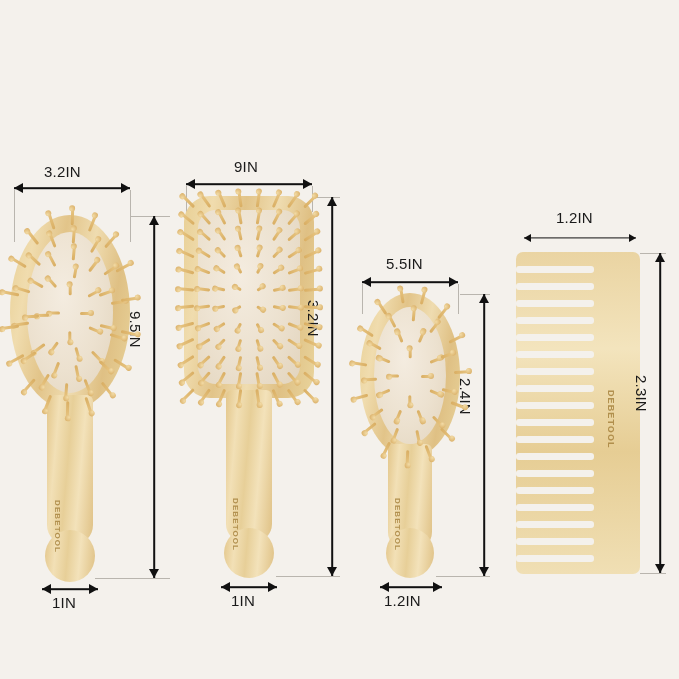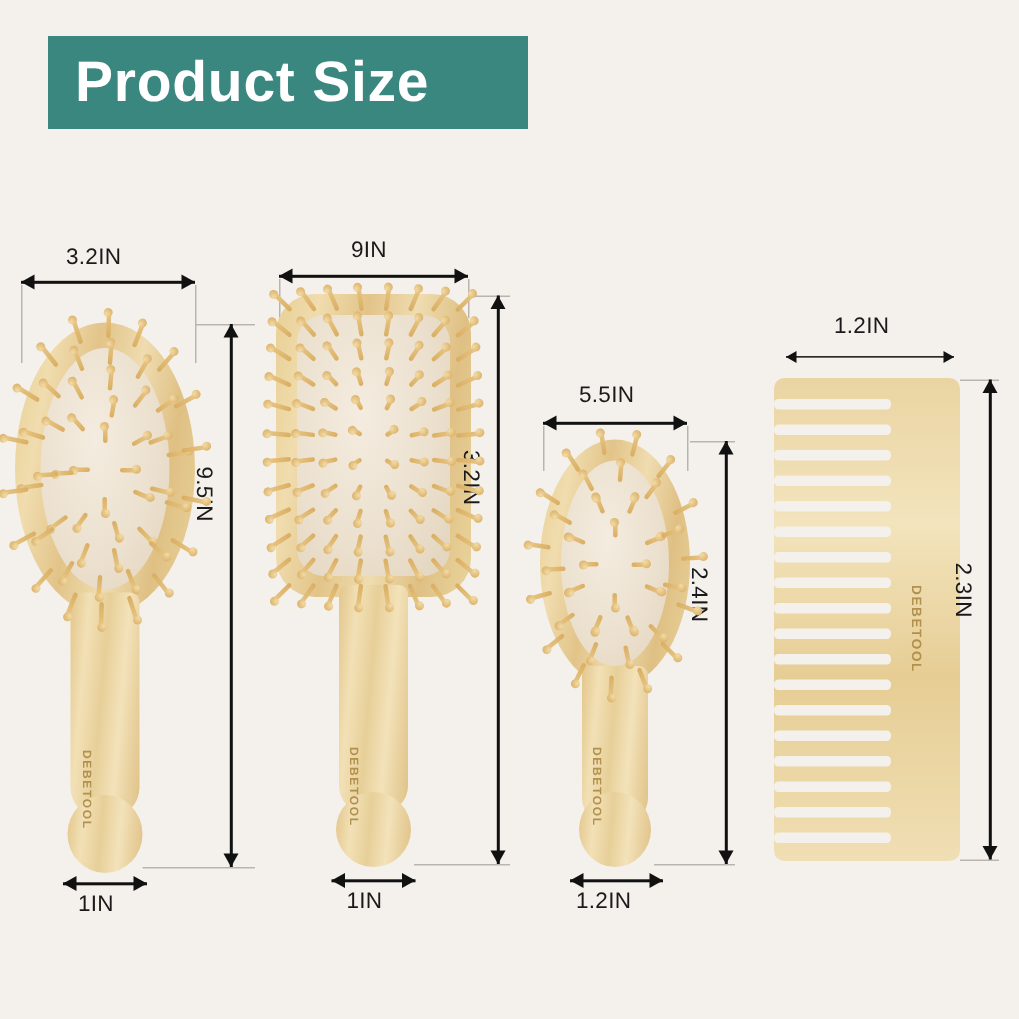--- a/index.html
+++ b/index.html
@@ -97,23 +97,20 @@
     background:linear-gradient(180deg,#ead4a2 0%,#f3e4bd 30%,#e6cd94 62%,#f0dfb4 100%);
     border-radius:7px;
   }
   .gap{ position:absolute; background:#f4f1ec; border-radius:3px; }
 </style>
 </head>
 <body>
 
 <div id="stage">
 
-  <div class="title-banner">
-    <span class="t">Product Size</span>
-  </div>
 
   <div>
 
     <div class="dim-label" style="left:44px; top:163px;">3.2IN</div>
     <div class="harrow" style="left:14px; top:182px; width:116px; height:12px;">
       <div class="bar"></div>
         <div class="cap l"></div>
         <div class="cap r"></div>
     </div>
     <div class="guide v" style="left:14px; top:190px; height:52px;"></div>

